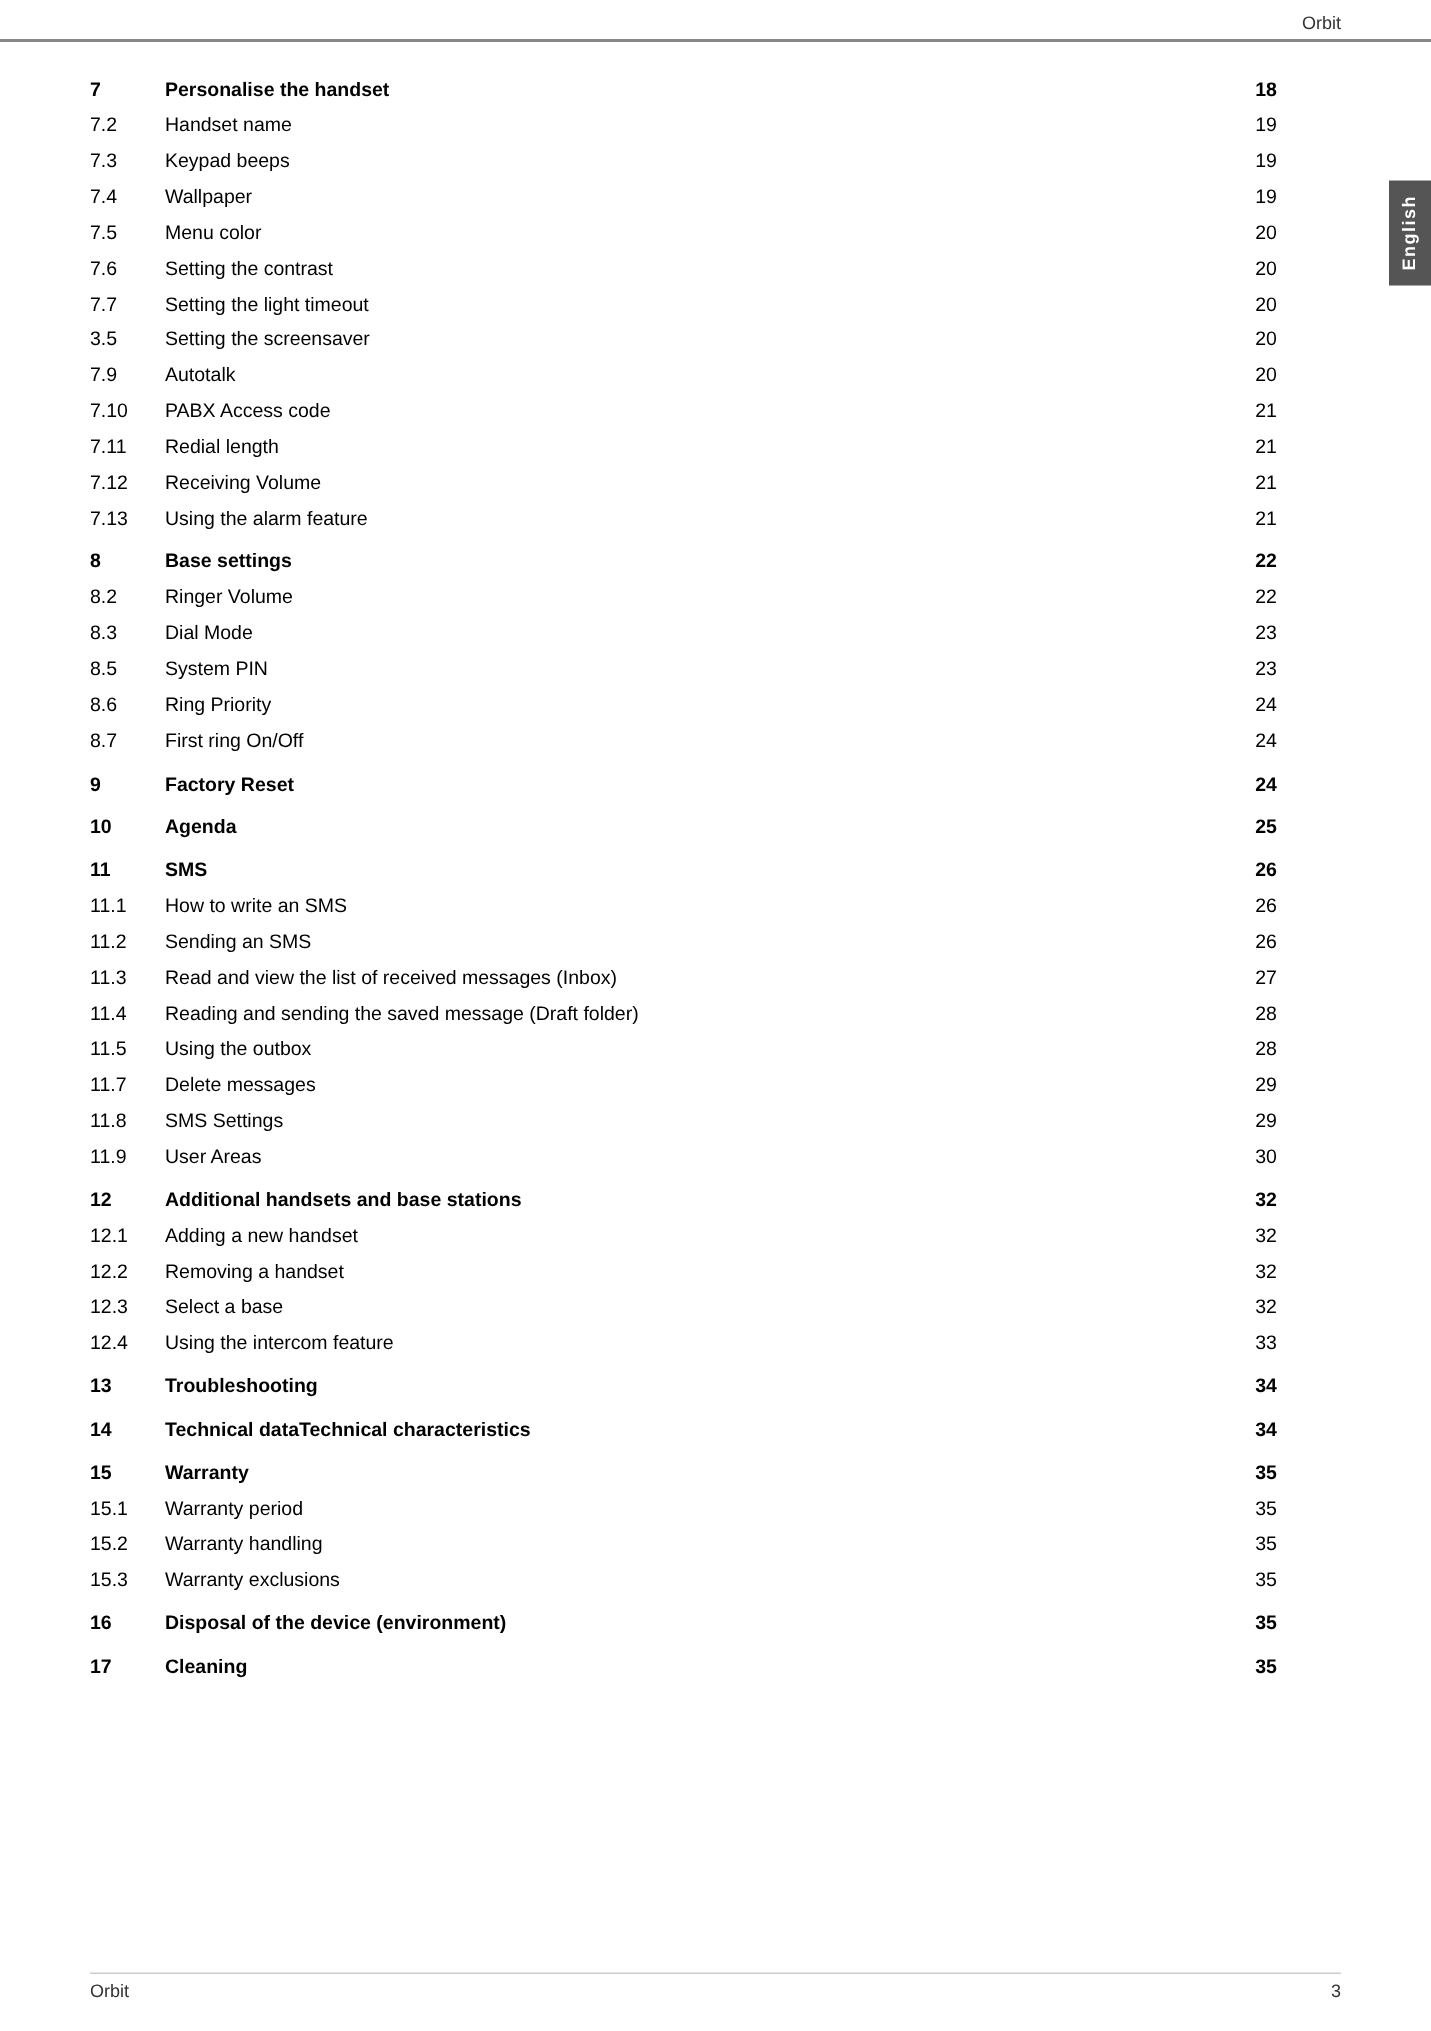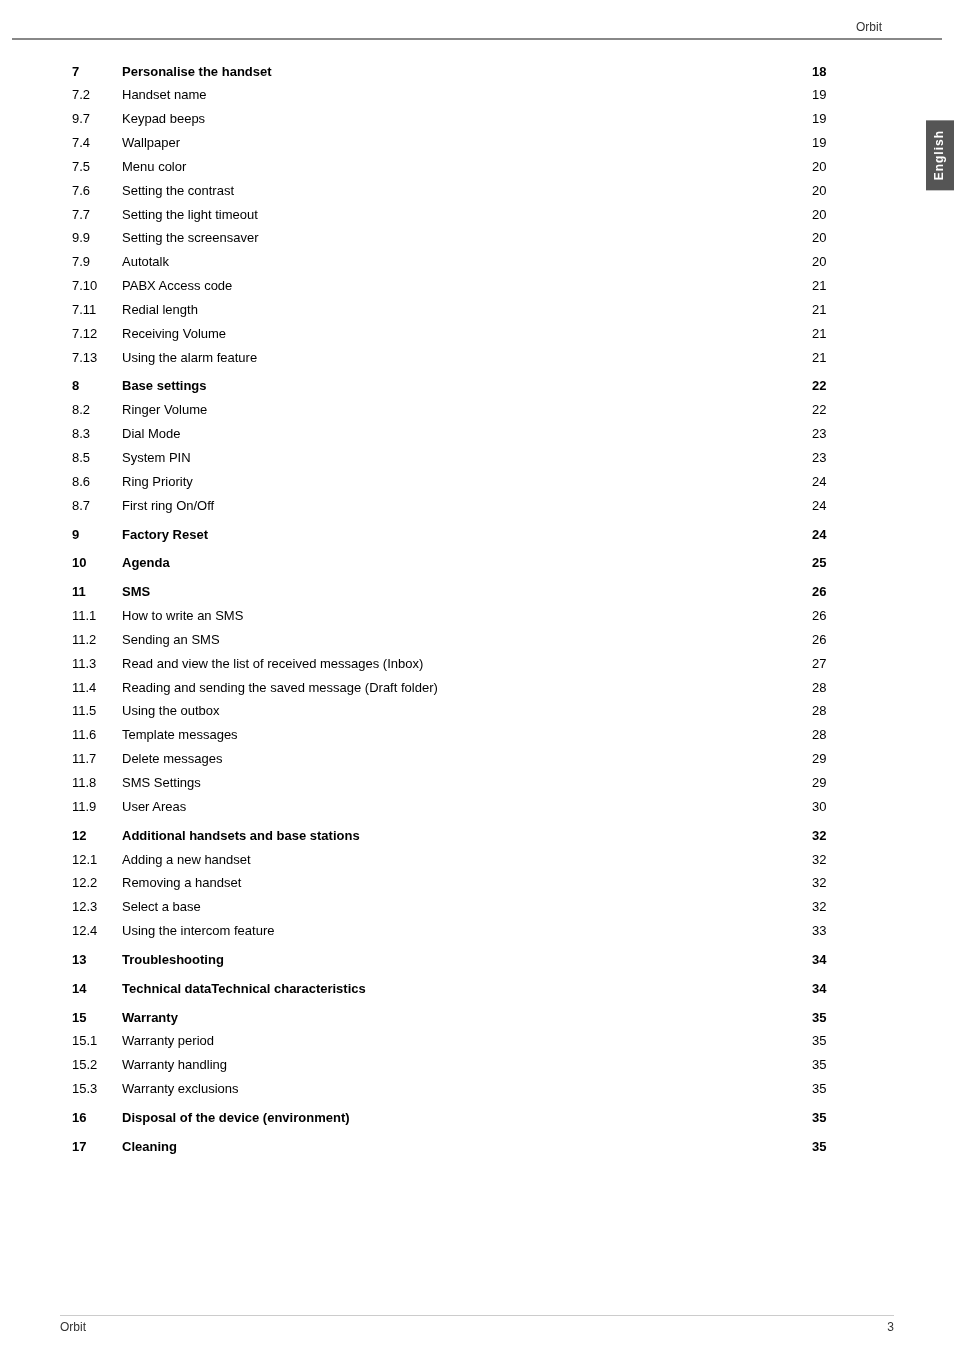--- a/index.html
+++ b/index.html
@@ -10,21 +10,21 @@
       color: #000;
       width: 954px;
       min-height: 1354px;
       position: relative;
     }
     .page-container {
       width: 954px;
       min-height: 1354px;
       background: #fff;
       position: relative;
-      padding: 12px;
+      padding: 0;
     }
     
     .top-bar {
       display: flex;
       justify-content: flex-end;
       padding: 8px 60px 4px 60px;
       border-bottom: 2px solid #888;
       font-size: 12px;
       color: #333;
     }
@@ -65,21 +65,21 @@
       min-width: 50px;
       text-align: left;
       vertical-align: top;
     }
     .toc-table .col-title {
       flex: 1;
       vertical-align: top;
     }
     .toc-table .col-page {
       width: 40px;
-      text-align: left;
+      text-align: center;
       vertical-align: top;
     }
     .bold-row td {
       font-weight: bold;
     }
     .section-gap {
       height: 4px;
     }
     
     .footer {
@@ -115,21 +115,21 @@
             <td class="col-num">7</td>
             <td class="col-title">Personalise the handset</td>
             <td class="col-page">18</td>
           </tr>
           <tr>
             <td class="col-num">7.2</td>
             <td class="col-title">Handset name</td>
             <td class="col-page">19</td>
           </tr>
           <tr>
-            <td class="col-num">9.7</td>
+            <td class="col-num">7.3</td>
             <td class="col-title">Keypad beeps</td>
             <td class="col-page">19</td>
           </tr>
           <tr>
             <td class="col-num">7.4</td>
             <td class="col-title">Wallpaper</td>
             <td class="col-page">19</td>
           </tr>
           <tr>
             <td class="col-num">7.5</td>
@@ -140,21 +140,21 @@
             <td class="col-num">7.6</td>
             <td class="col-title">Setting the contrast</td>
             <td class="col-page">20</td>
           </tr>
           <tr>
             <td class="col-num">7.7</td>
             <td class="col-title">Setting the light timeout</td>
             <td class="col-page">20</td>
           </tr>
           <tr>
-            <td class="col-num">9.9</td>
+            <td class="col-num">3.5</td>
             <td class="col-title">Setting the screensaver</td>
             <td class="col-page">20</td>
           </tr>
           <tr>
             <td class="col-num">7.9</td>
             <td class="col-title">Autotalk</td>
             <td class="col-page">20</td>
           </tr>
           <tr>
             <td class="col-num">7.10</td>
@@ -249,25 +249,20 @@
             <td class="col-page">27</td>
           </tr>
           <tr>
             <td class="col-num">11.4</td>
             <td class="col-title">Reading and sending the saved message (Draft folder)</td>
             <td class="col-page">28</td>
           </tr>
           <tr>
             <td class="col-num">11.5</td>
             <td class="col-title">Using the outbox</td>
-            <td class="col-page">28</td>
-          </tr>
-          <tr>
-            <td class="col-num">11.6</td>
-            <td class="col-title">Template messages</td>
             <td class="col-page">28</td>
           </tr>
           <tr>
             <td class="col-num">11.7</td>
             <td class="col-title">Delete messages</td>
             <td class="col-page">29</td>
           </tr>
           <tr>
             <td class="col-num">11.8</td>
             <td class="col-title">SMS Settings</td>

